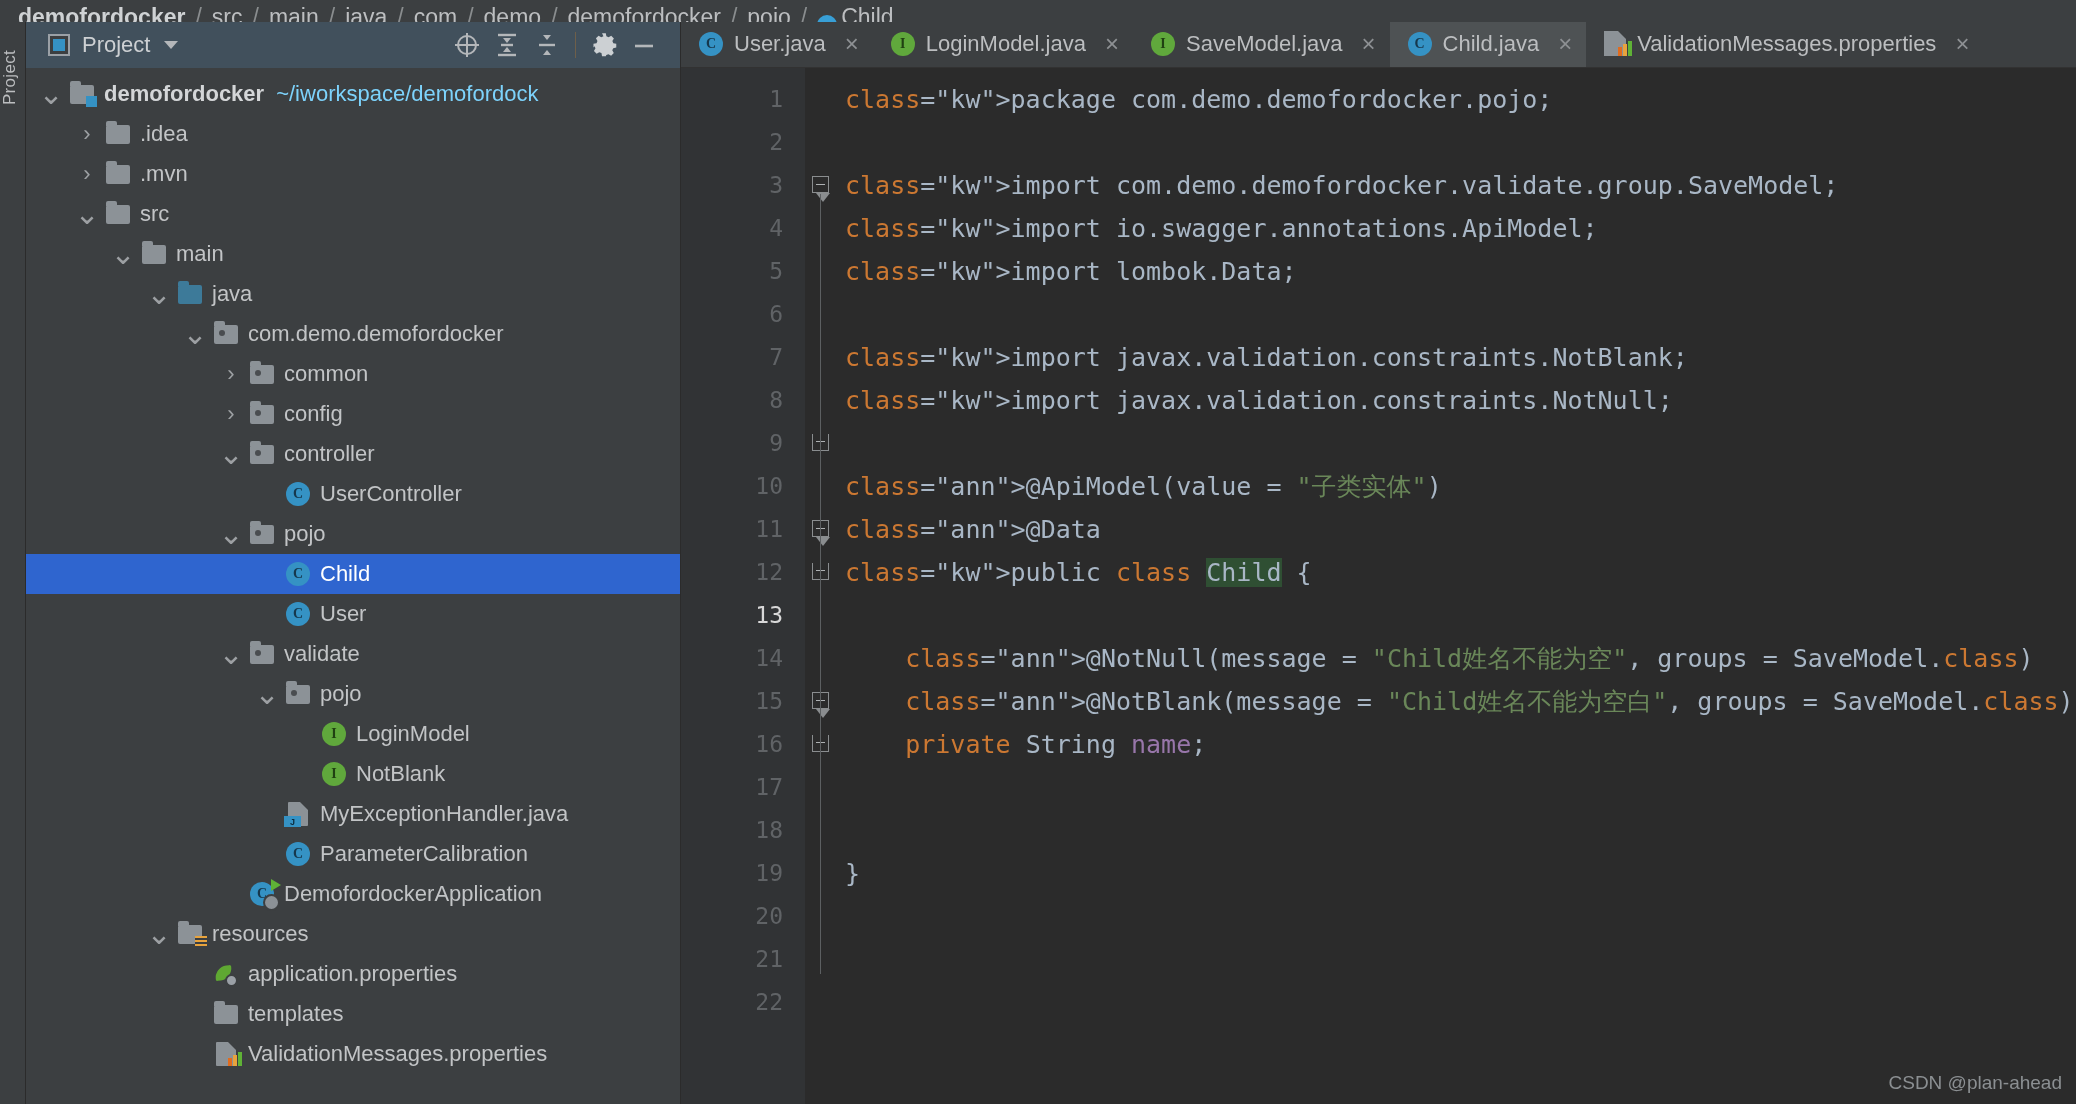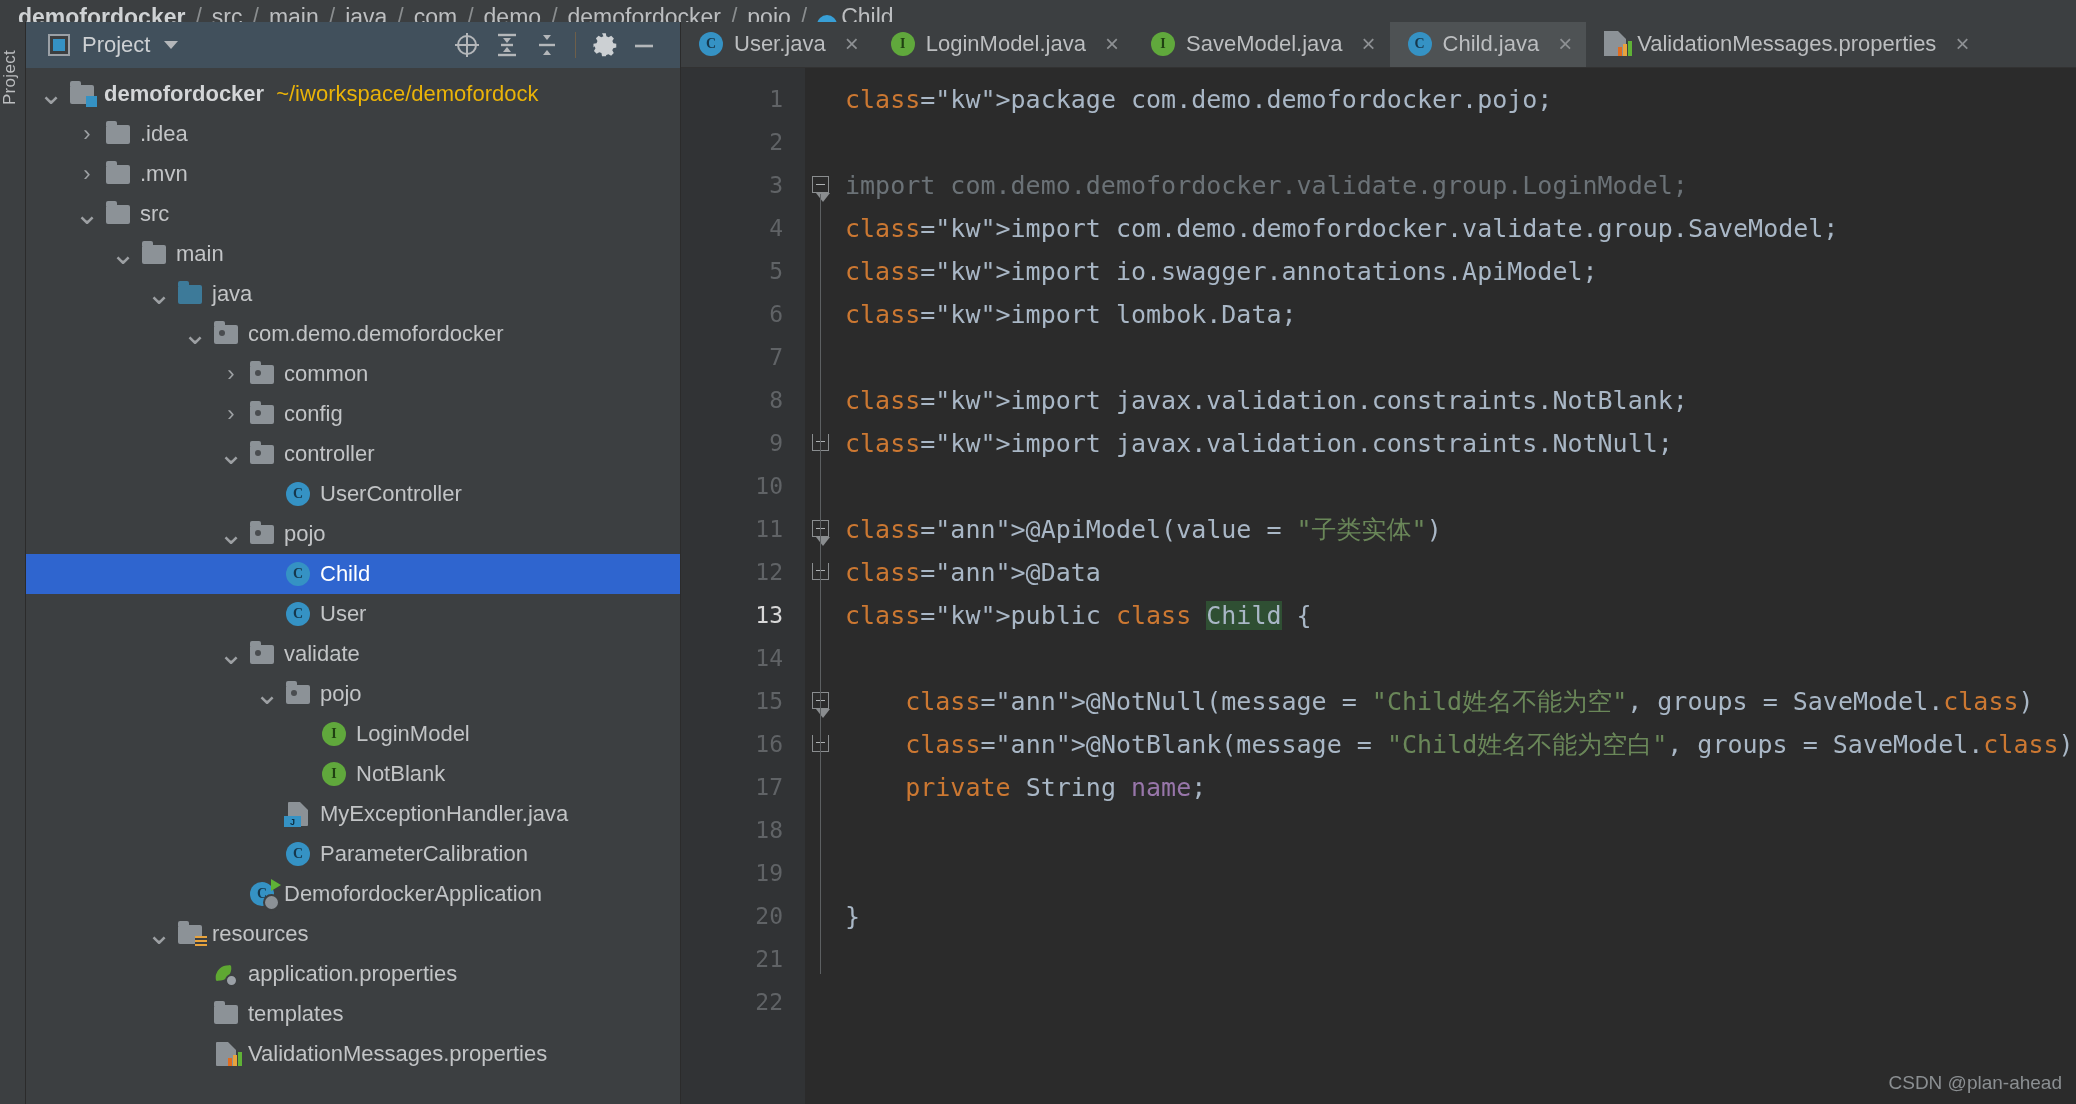--- a/index.html
+++ b/index.html
@@ -71,21 +71,21 @@
     font-size: 22px; color: #bbbbbb;
   }
   .node {
     height: 40px; display: flex; align-items: center;
     white-space: nowrap; padding-right: 6px;
   }
   .node.selected { background: #2f65cf; }
   .node.selected .node-label { color: #ffffff; }
   .node-label { color: #c2c4c6; }
   .node-label.bold { font-weight: bold; color: #d4d6d8; }
-  .node-path { color: #eab308; margin-left: 12px; }
+  .node-path { color: #7dd3fc; margin-left: 12px; }
   .chev {
     width: 30px; display: flex; align-items: center; justify-content: center;
     color: #9da0a3; font-size: 17px; flex: none;
   }
   .chev.none { visibility: hidden; }
   .ico { width: 32px; display: flex; align-items: center; justify-content: center; flex: none; margin-right: 6px; }
 
   
   .folder { width: 24px; height: 19px; background: #8c9297; border-radius: 2px; position: relative; }
   .folder::before {
@@ -596,21 +596,20 @@
           <div class="foldrow"></div>
           <div class="foldrow"></div>
           <div class="foldrow"></div>
           <div class="foldrow"></div>
           <div class="foldrow"></div>
           <span class="foldline" style="top: 126px; height: 780px;"></span>
         </div>
       <div class="code" id="code">
           <div class="cl"><span <span="" class="kw">class</span>="kw"&gt;package com.demo.demofordocker.pojo;</div>
           <div class="cl"></div>
-          <div class="cl"><span class="dim">import com.demo.demofordocker.validate.group.LoginModel;</span></div>
           <div class="cl"><span <span="" class="kw">class</span>="kw"&gt;import com.demo.demofordocker.validate.group.SaveModel;</div>
           <div class="cl"><span <span="" class="kw">class</span>="kw"&gt;import io.swagger.annotations.ApiModel;</div>
           <div class="cl"><span <span="" class="kw">class</span>="kw"&gt;import lombok.Data;</div>
           <div class="cl"></div>
           <div class="cl"><span <span="" class="kw">class</span>="kw"&gt;import javax.validation.constraints.NotBlank;</div>
           <div class="cl"><span <span="" class="kw">class</span>="kw"&gt;import javax.validation.constraints.NotNull;</div>
           <div class="cl"></div>
           <div class="cl"><span <span="" class="kw">class</span>="ann"&gt;@ApiModel(value = <span class="str">"子类实体"</span>)</div>
           <div class="cl"><span <span="" class="kw">class</span>="ann"&gt;@Data</div>
           <div class="cl"><span <span="" class="kw">class</span>="kw"&gt;public <span class="kw">class</span> <span class="hl">Child</span> {</div>

